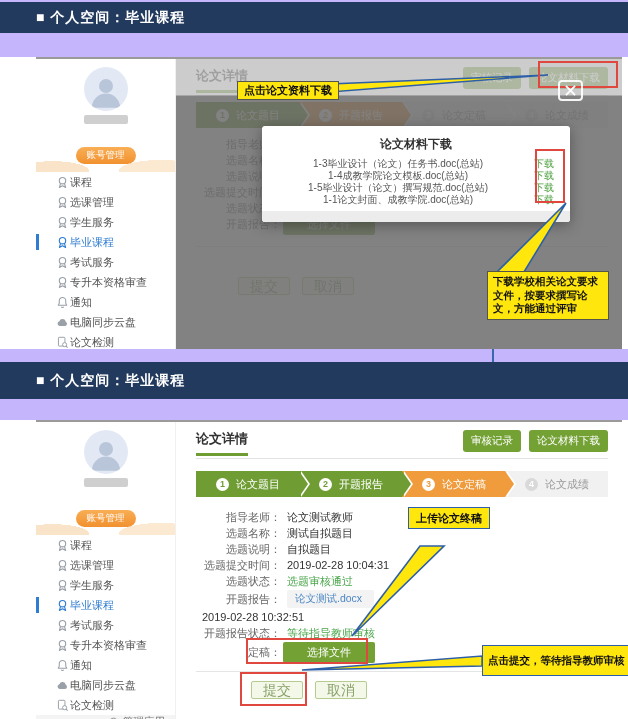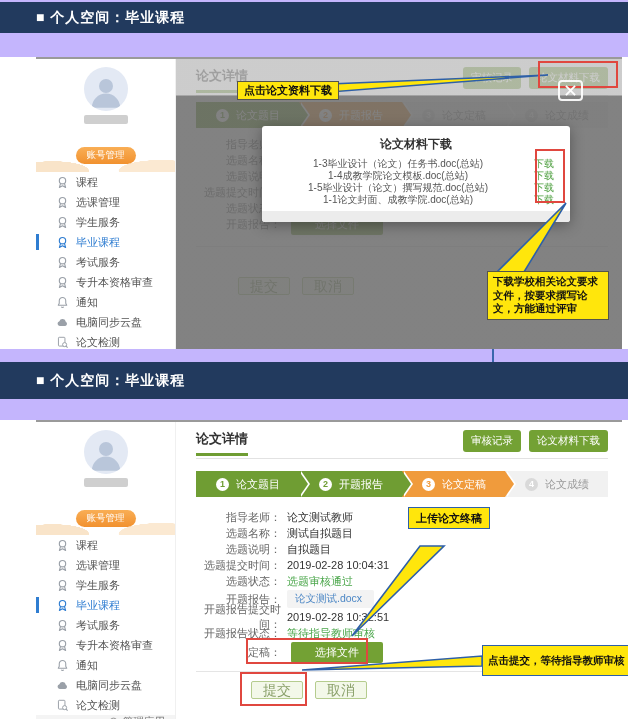--- a/index.html
+++ b/index.html
@@ -27,21 +27,21 @@
   .sidebar { width:140px; flex-shrink:0; background:#fff; border-right:1px solid #f0f0f0; display:flex; flex-direction:column; overflow:hidden; }
   .profile { text-align:center; padding:8px 0 8px;
     background: radial-gradient(60px 16px at 12% 99%, #f9e4c9 60%, transparent 61%),
                 radial-gradient(70px 18px at 90% 99%, #fbe9d2 60%, transparent 61%), #fff; }
   .avatar { width:44px; height:44px; border-radius:50%; background:#e3e9f4; margin:0 auto; overflow:hidden; display:flex; align-items:flex-end; justify-content:center; }
   .avatar svg { width:40px; height:40px; }
   .name-blur { width:44px; height:9px; background:#cfcfcf; border-radius:2px; margin:4px auto 0; }
   .badge { display:inline-block; margin-top:5px; background:linear-gradient(180deg,#f9ae55,#f1912f); color:#fff;
            font-size:9.5px; border:none; border-radius:9px; padding:2px 11px; cursor:pointer; }
   .menu { display:flex; flex-direction:column; }
-  .mitem { position:relative; height:20px; display:flex; align-items:center; gap:7px; padding-left:20px;
+  .mitem { position:relative; height:20px; display:flex; align-items:center; gap:1px; padding-left:20px;
            font-size:11px; color:#555; cursor:pointer; }
   .mitem .mi { width:13px; height:13px; color:#9aa0a8; display:inline-flex; }
   .mitem .mi svg { width:13px; height:13px; }
   .mitem.active { color:#2f7dd1; }
   .mitem.active .mi { color:#2f7dd1; }
   .mitem.active::before { content:""; position:absolute; left:0; top:2px; bottom:2px; width:3px; background:#2f7dd1; }
   .manage-row { margin-top:auto; background:#f4f4f4; height:20px; display:flex; align-items:center; justify-content:flex-end;
                 gap:4px; padding-right:10px; font-size:10.5px; color:#777; cursor:pointer; }
   .manage-row .mi { width:11px; height:11px; color:#8a8a8a; display:inline-flex; }
   .manage-row .mi svg { width:11px; height:11px; }
@@ -75,21 +75,21 @@
   
   .form { margin-top:8px; }
   .m2 .form { margin-top:12px; }
   .frow { display:flex; align-items:center; height:16px; font-size:11px; position:relative; }
   .m2 .frow { height:16px; }
   .m2 .frow.tall { height:20px; } .m2 .frow.taller { height:22px; }
   .flabel { width:85px; text-align:right; color:#666; flex-shrink:0; }
   .fval { margin-left:6px; color:#333; }
   .fval.status { color:#4aa64a; }
   .filebox { margin-left:6px; background:#f3f3f3; border-radius:2px; padding:2px 12px 2px 8px; color:#4c87c5; font-size:10.5px; cursor:pointer; }
-  .frow .gbtn { margin-left:10px; }
+  .frow .gbtn { margin-left:2px; }
   .hr { border-top:1px solid #e5e5e5; margin-top:14px; }
   .m2 .hr { margin-top:8px; }
   .actions { margin-top:30px; margin-left:42px; display:flex; gap:12px; }
   .m2 .actions { margin-top:9px; margin-left:55px; }
   .softbtn { width:52px; height:18px; background:#f3f8e9; border:1px solid #b5cc8e; color:#8aa06a; font-size:14px; border-radius:2px; cursor:pointer; }
 
   
   .dim-overlay { position:absolute; inset:0; z-index:10;
     background:linear-gradient(180deg, rgba(190,190,190,.78) 0px, rgba(190,190,190,.78) 36px, rgba(108,108,108,.85) 37px); }
 
@@ -492,21 +492,20 @@
             </div>
             <div class="frow">
               <span class="flabel">选题状态：</span>
               <span class="fval status">选题审核通过</span>
             </div>
             <div class="frow tall">
               <span class="flabel">开题报告：</span>
               <span class="filebox">论文测试.docx</span>
             </div>
             <div class="frow">
-              <span class="flabel">开题报告提交时间：</span>
               <span class="fval">2019-02-28 10:32:51</span>
             </div>
             <div class="frow">
               <span class="flabel">开题报告状态：</span>
               <span class="fval status">等待指导教师审核</span>
             </div>
             <div class="frow taller">
               <span class="flabel">定稿：</span>
               <button class="gbtn small">选择文件</button>
               <span class="red-ring ring-dinggao"></span>

